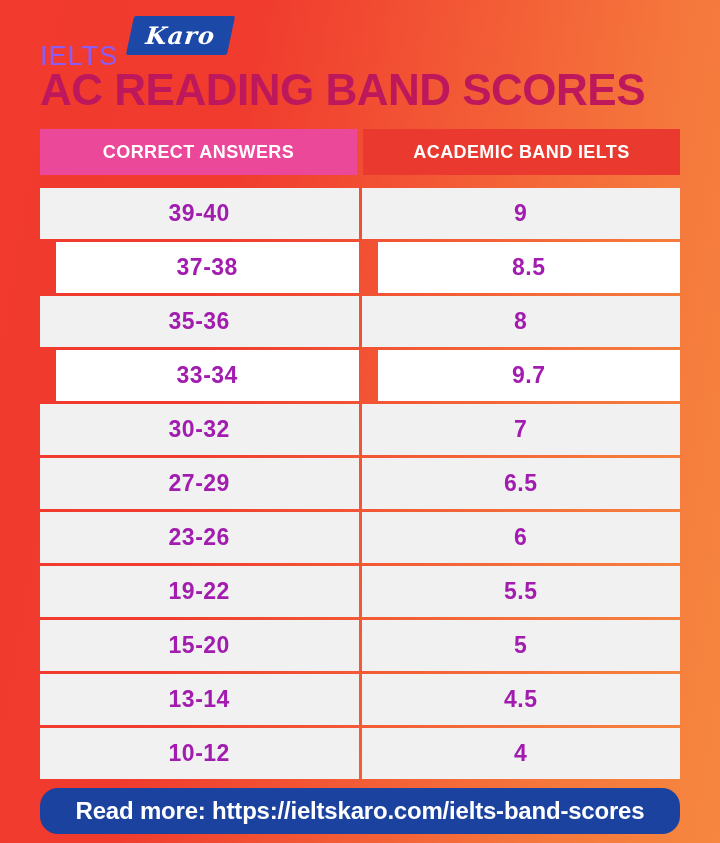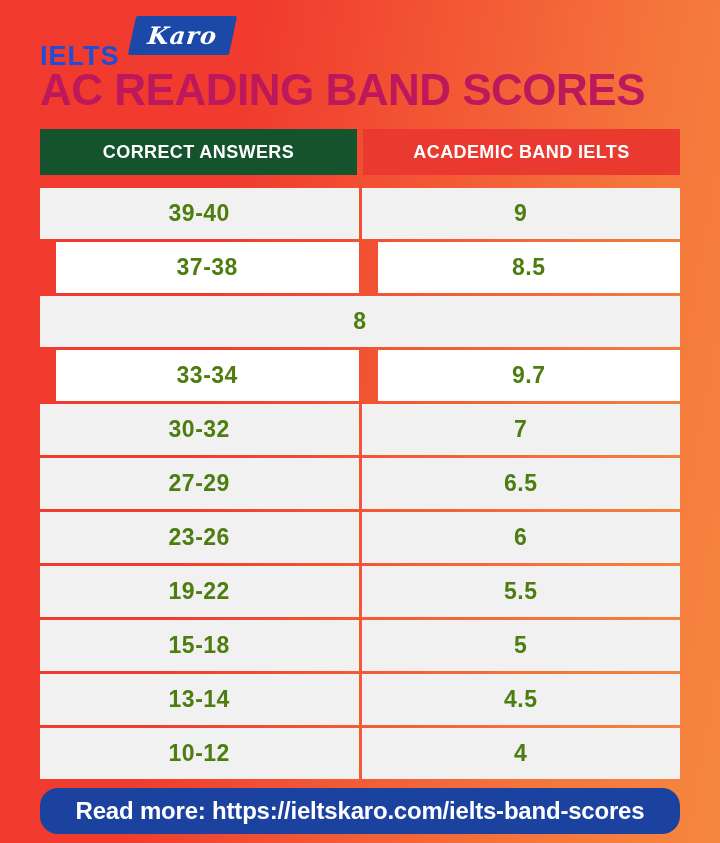--- a/index.html
+++ b/index.html
@@ -7,21 +7,21 @@
     width: 720px; height: 843px; overflow: hidden;
     background: linear-gradient(100deg, #f23a2e 0%, #f03b2e 30%, #f5763c 78%, #f6873f 100%);
     font-family: "Liberation Sans", sans-serif;
     -webkit-font-smoothing: antialiased;
   }
   .poster { padding: 14px 40px 0 40px; }
 
   
   .brand-row { display: flex; align-items: center; gap: 12px; height: 42px; }
   .brand-ielts {
-    color: #1d4ed8; font-size: 27px; font-weight: 700; letter-spacing: 1px; margin-top: 42px;
+    color: #8b5cf6; font-size: 27px; font-weight: 400; letter-spacing: 1px; margin-top: 42px;
   }
   .brand-badge {
     background: #1c48a8; transform: skewX(-12deg);
     padding: 5px 16px; border-radius: 2px;
   }
   .brand-badge span {
     display: inline-block; transform: skewX(6deg);
     font-family: "DejaVu Serif", serif; font-style: italic; font-weight: bold;
     color: #ffffff; font-size: 24px; letter-spacing: 1px;
   }
@@ -32,29 +32,29 @@
     color: #be185d; font-size: 44px; font-weight: 800; letter-spacing: -0.5px;
     white-space: nowrap;
   }
 
   
   .header-row { display: flex; gap: 6px; height: 46px; margin-bottom: 13px; }
   .header-cell {
     flex: 1; display: flex; align-items: center; justify-content: center;
     color: #ffffff; font-size: 18px; font-weight: 800; letter-spacing: 0.4px;
   }
-  .header-cell.blue { background: #14532d; }
+  .header-cell.blue { background: #ec4899; }
   .header-cell.red  { background: #ea3a30; }
 
   
   .rows { display: flex; flex-direction: column; gap: 3px; }
   .row { display: flex; gap: 3px; height: 51px; }
   .cell {
     flex: 1; display: flex; align-items: center; justify-content: center;
-    font-size: 23px; font-weight: 700; color: #4d7c0f; letter-spacing: 0.5px;
+    font-size: 23px; font-weight: 700; color: #a21caf; letter-spacing: 0.5px;
   }
   .cell.gray  { background: #f0f1f0; }
   .cell.white { background: #ffffff; margin-left: 16px; }
 
   
   .footer-badge {
     margin-top: 9px; height: 46px; background: #1b429f; border-radius: 18px;
     display: flex; align-items: center; justify-content: center;
   }
   .footer-badge span {
@@ -84,20 +84,21 @@
   <div class="rows">
       <div class="row">
         <div class="cell gray">39-40</div>
         <div class="cell gray">9</div>
       </div>
       <div class="row">
         <div class="cell white">37-38</div>
         <div class="cell white">8.5</div>
       </div>
       <div class="row">
+        <div class="cell gray">35-36</div>
         <div class="cell gray">8</div>
       </div>
       <div class="row">
         <div class="cell white">33-34</div>
         <div class="cell white">9.7</div>
       </div>
       <div class="row">
         <div class="cell gray">30-32</div>
         <div class="cell gray">7</div>
       </div>
@@ -107,21 +108,21 @@
       </div>
       <div class="row">
         <div class="cell gray">23-26</div>
         <div class="cell gray">6</div>
       </div>
       <div class="row">
         <div class="cell gray">19-22</div>
         <div class="cell gray">5.5</div>
       </div>
       <div class="row">
-        <div class="cell gray">15-18</div>
+        <div class="cell gray">15-20</div>
         <div class="cell gray">5</div>
       </div>
       <div class="row">
         <div class="cell gray">13-14</div>
         <div class="cell gray">4.5</div>
       </div>
       <div class="row">
         <div class="cell gray">10-12</div>
         <div class="cell gray">4</div>
       </div>

